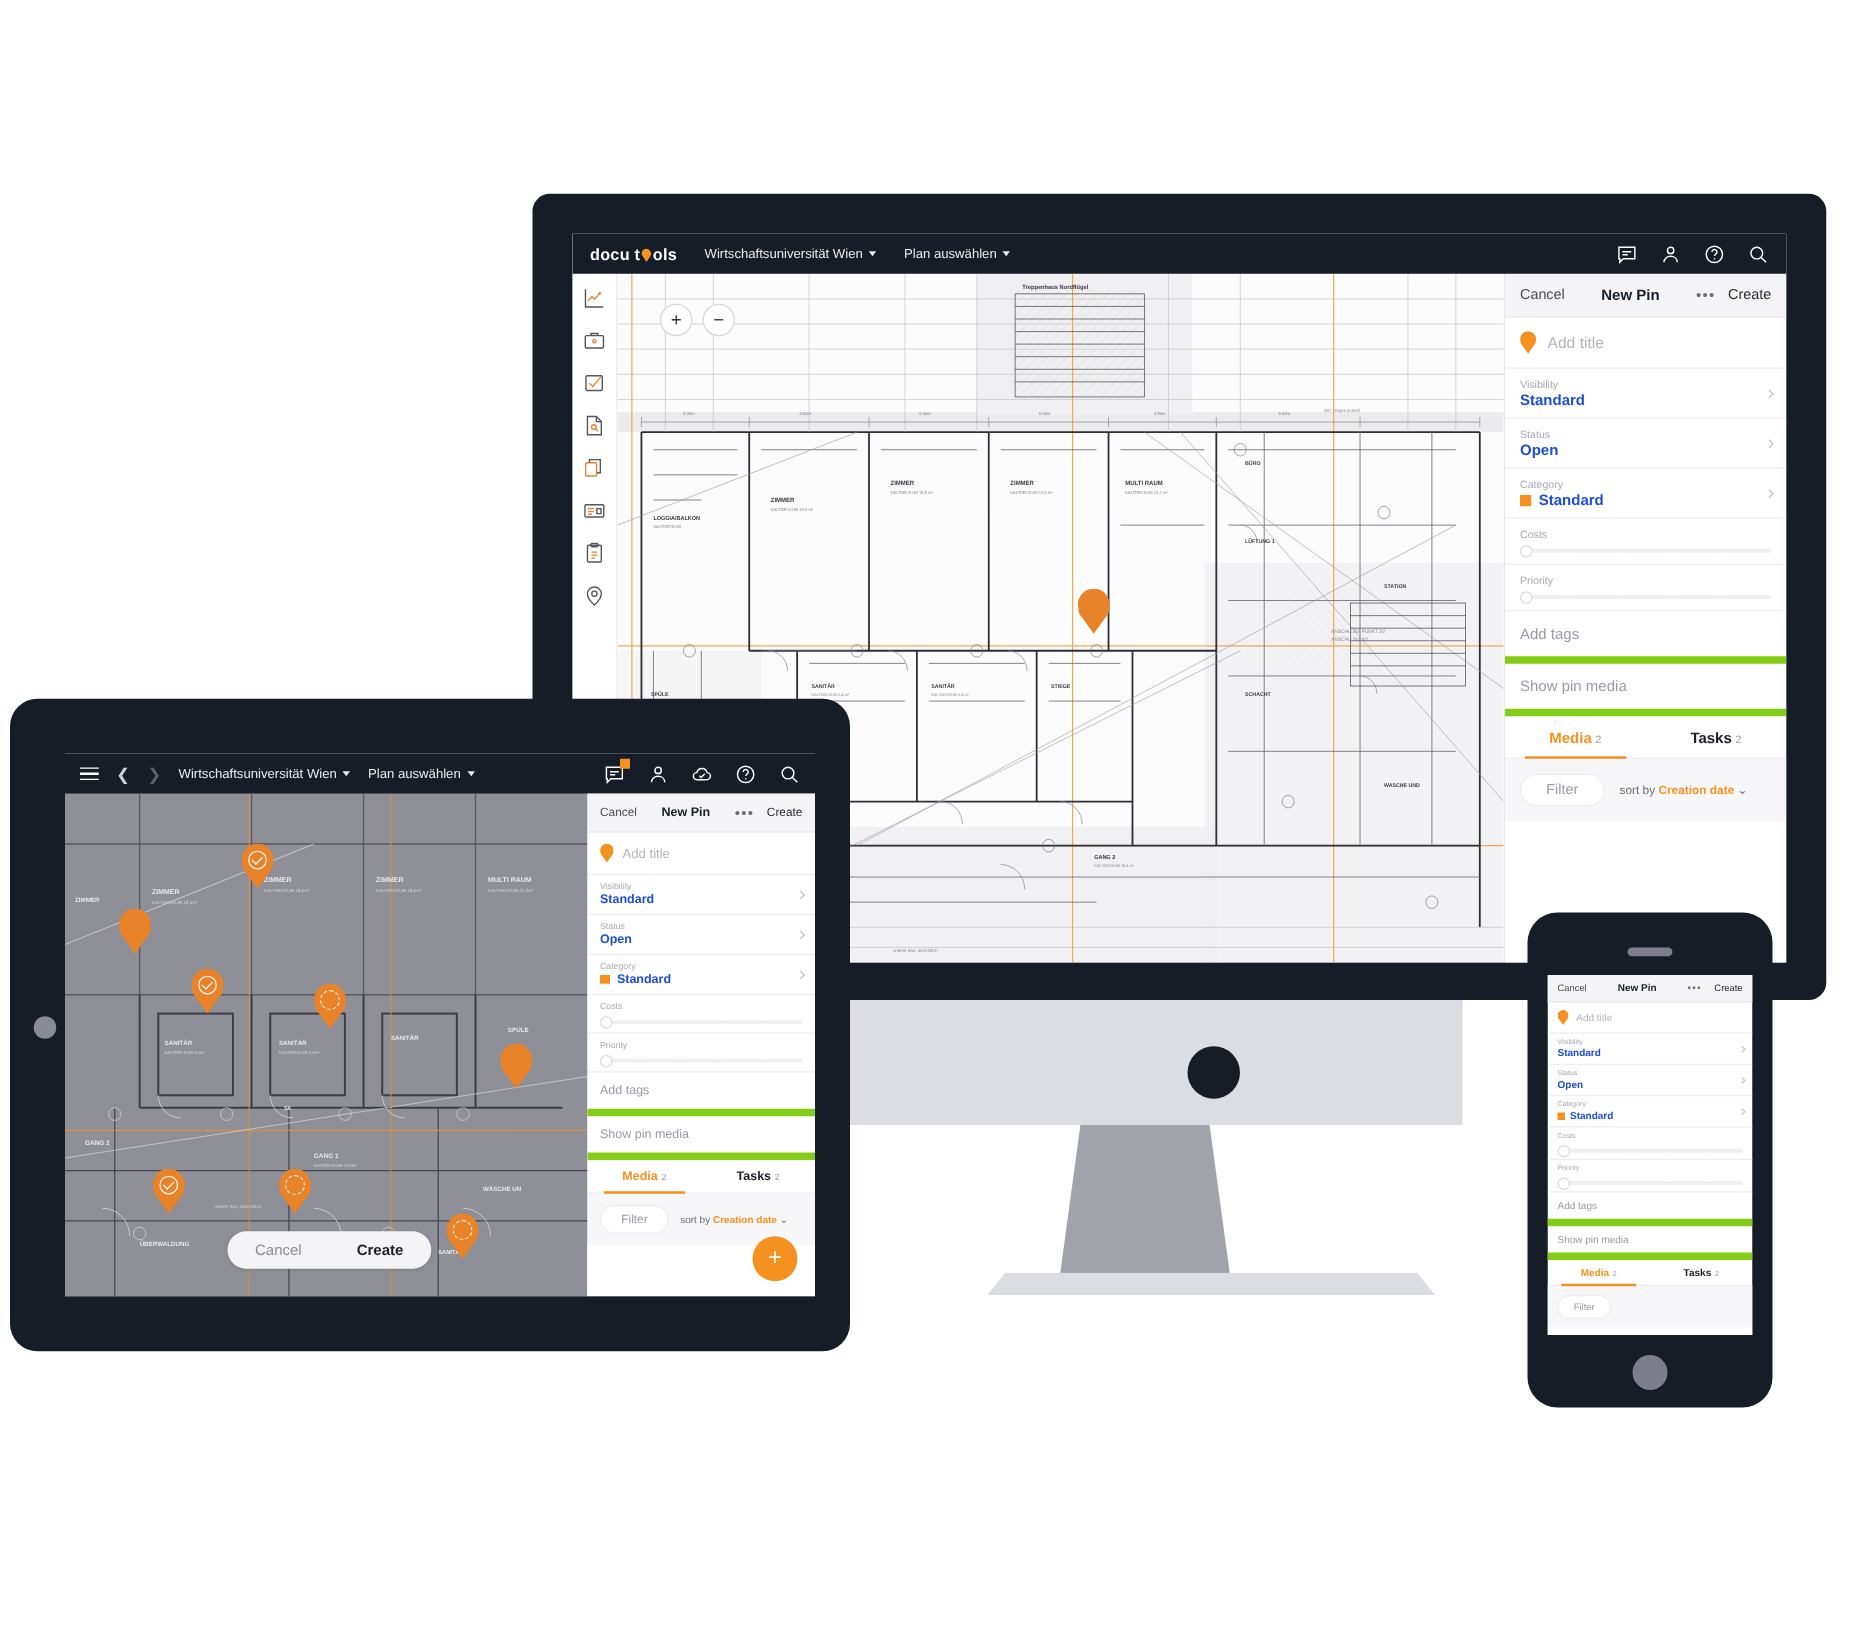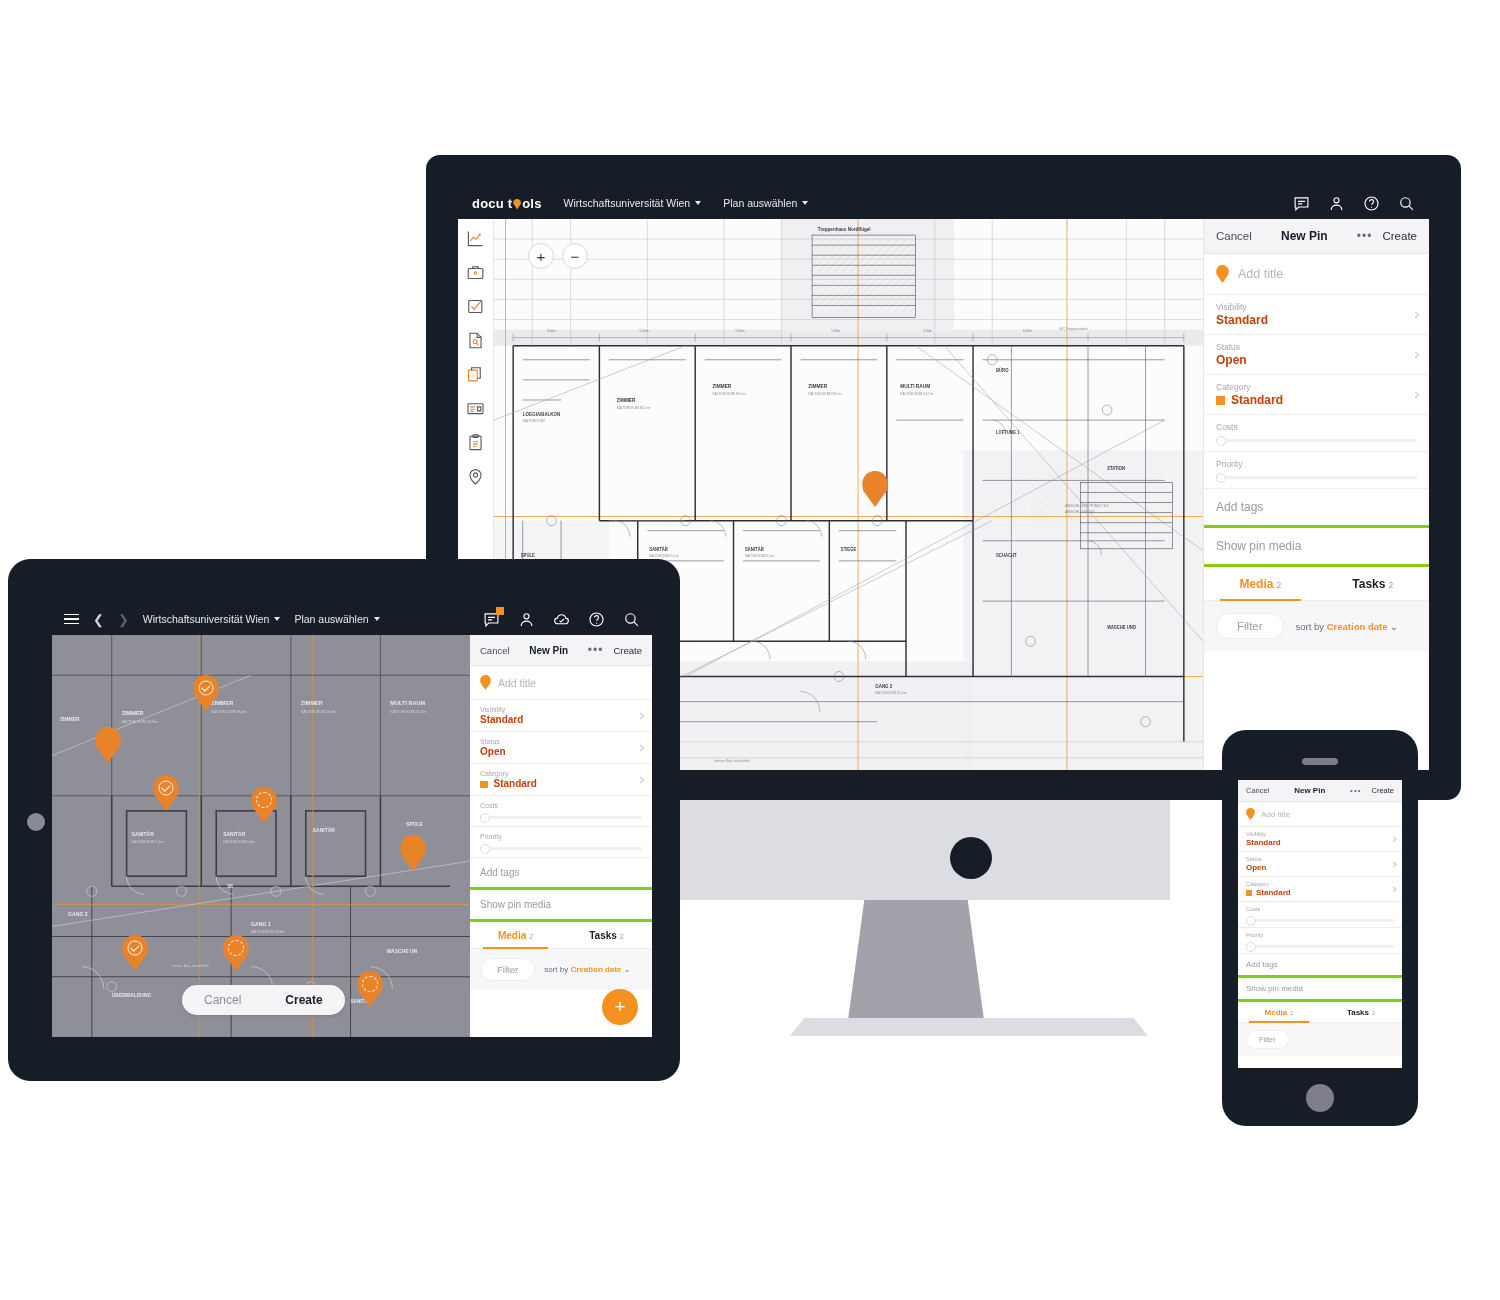--- a/index.html
+++ b/index.html
@@ -100,37 +100,37 @@
 
   .p-row {
     padding: 7px 12px 7px 12px; border-bottom: 1px solid #eeeef1;
     position: relative;
   }
   .p-row .chev {
     position: absolute; right: 11px; top: 50%; transform: translateY(-50%) rotate(45deg);
     width: 5px; height: 5px; border-top: 1px solid #c3c3cb; border-right: 1px solid #c3c3cb;
   }
   .p-label { color: #a8a8b2; font-size: 8.5px; margin-bottom: 1px; }
-  .p-value { color: #c2410c; font-size: 12px; font-weight: 600; }
+  .p-value { color: #1d4ed8; font-size: 12px; font-weight: 600; }
   .p-title-row { display: flex; align-items: center; gap: 9px; padding: 11px 12px; }
   .p-pin {
     width: 13px; height: 18px; flex: none; background: #F5911E;
     border-radius: 50% 50% 50% 50% / 40% 40% 64% 64%;
     clip-path: polygon(50% 100%, 4% 52%, 0 28%, 6% 7%, 26% 0, 74% 0, 94% 7%, 100% 28%, 96% 52%);
   }
   .p-addtitle { color: #b4b4bd; font-size: 12.5px; }
   .sw { display: inline-block; width: 9px; height: 9px; background: #F5911E;
         margin-right: 6px; position: relative; top: 1px; }
   .slider-row { padding: 7px 12px 9px; border-bottom: 1px solid #eeeef1; }
   .track { height: 3px; background: #f0f0f3; border-radius: 2px; position: relative;
            margin-top: 7px; display: flex; gap: 3px; }
   .track i { flex: 1; background: #f0f0f3; border-radius: 2px; display: block; height: 3px; }
   .knob { position: absolute; left: 0; top: -3.5px; width: 10px; height: 10px;
           background: #fff; border: 1px solid #dcdce1; border-radius: 50%; }
-  .p-link { padding: 11px 12px; border-bottom: 3px solid #84cc16; position: relative;
+  .p-link { padding: 11px 12px; border-bottom: 6px solid #84cc16; position: relative;
             color: #9a9aa4; font-size: 12px; }
   .p-tabs { display: flex; border-bottom: 1px solid #ececf0; }
   .p-tab { flex: 1; text-align: center; padding: 10px 0 9px; font-size: 12px;
            color: #1d1d26; font-weight: 700; position: relative; }
   .p-tab.active { color: #F5911E; }
   .p-tab.active::after { content: ""; position: absolute; left: 14%; right: 14%;
                          bottom: -1px; height: 2px; background: #F5911E; }
   .p-tab .cnt { font-size: 8.5px; font-weight: 400; color: #9a9aa4; margin-left: 3px; }
   .p-filterbar { display: flex; align-items: center; gap: 12px; padding: 12px 12px;
                  background: #f7f7f9; }

